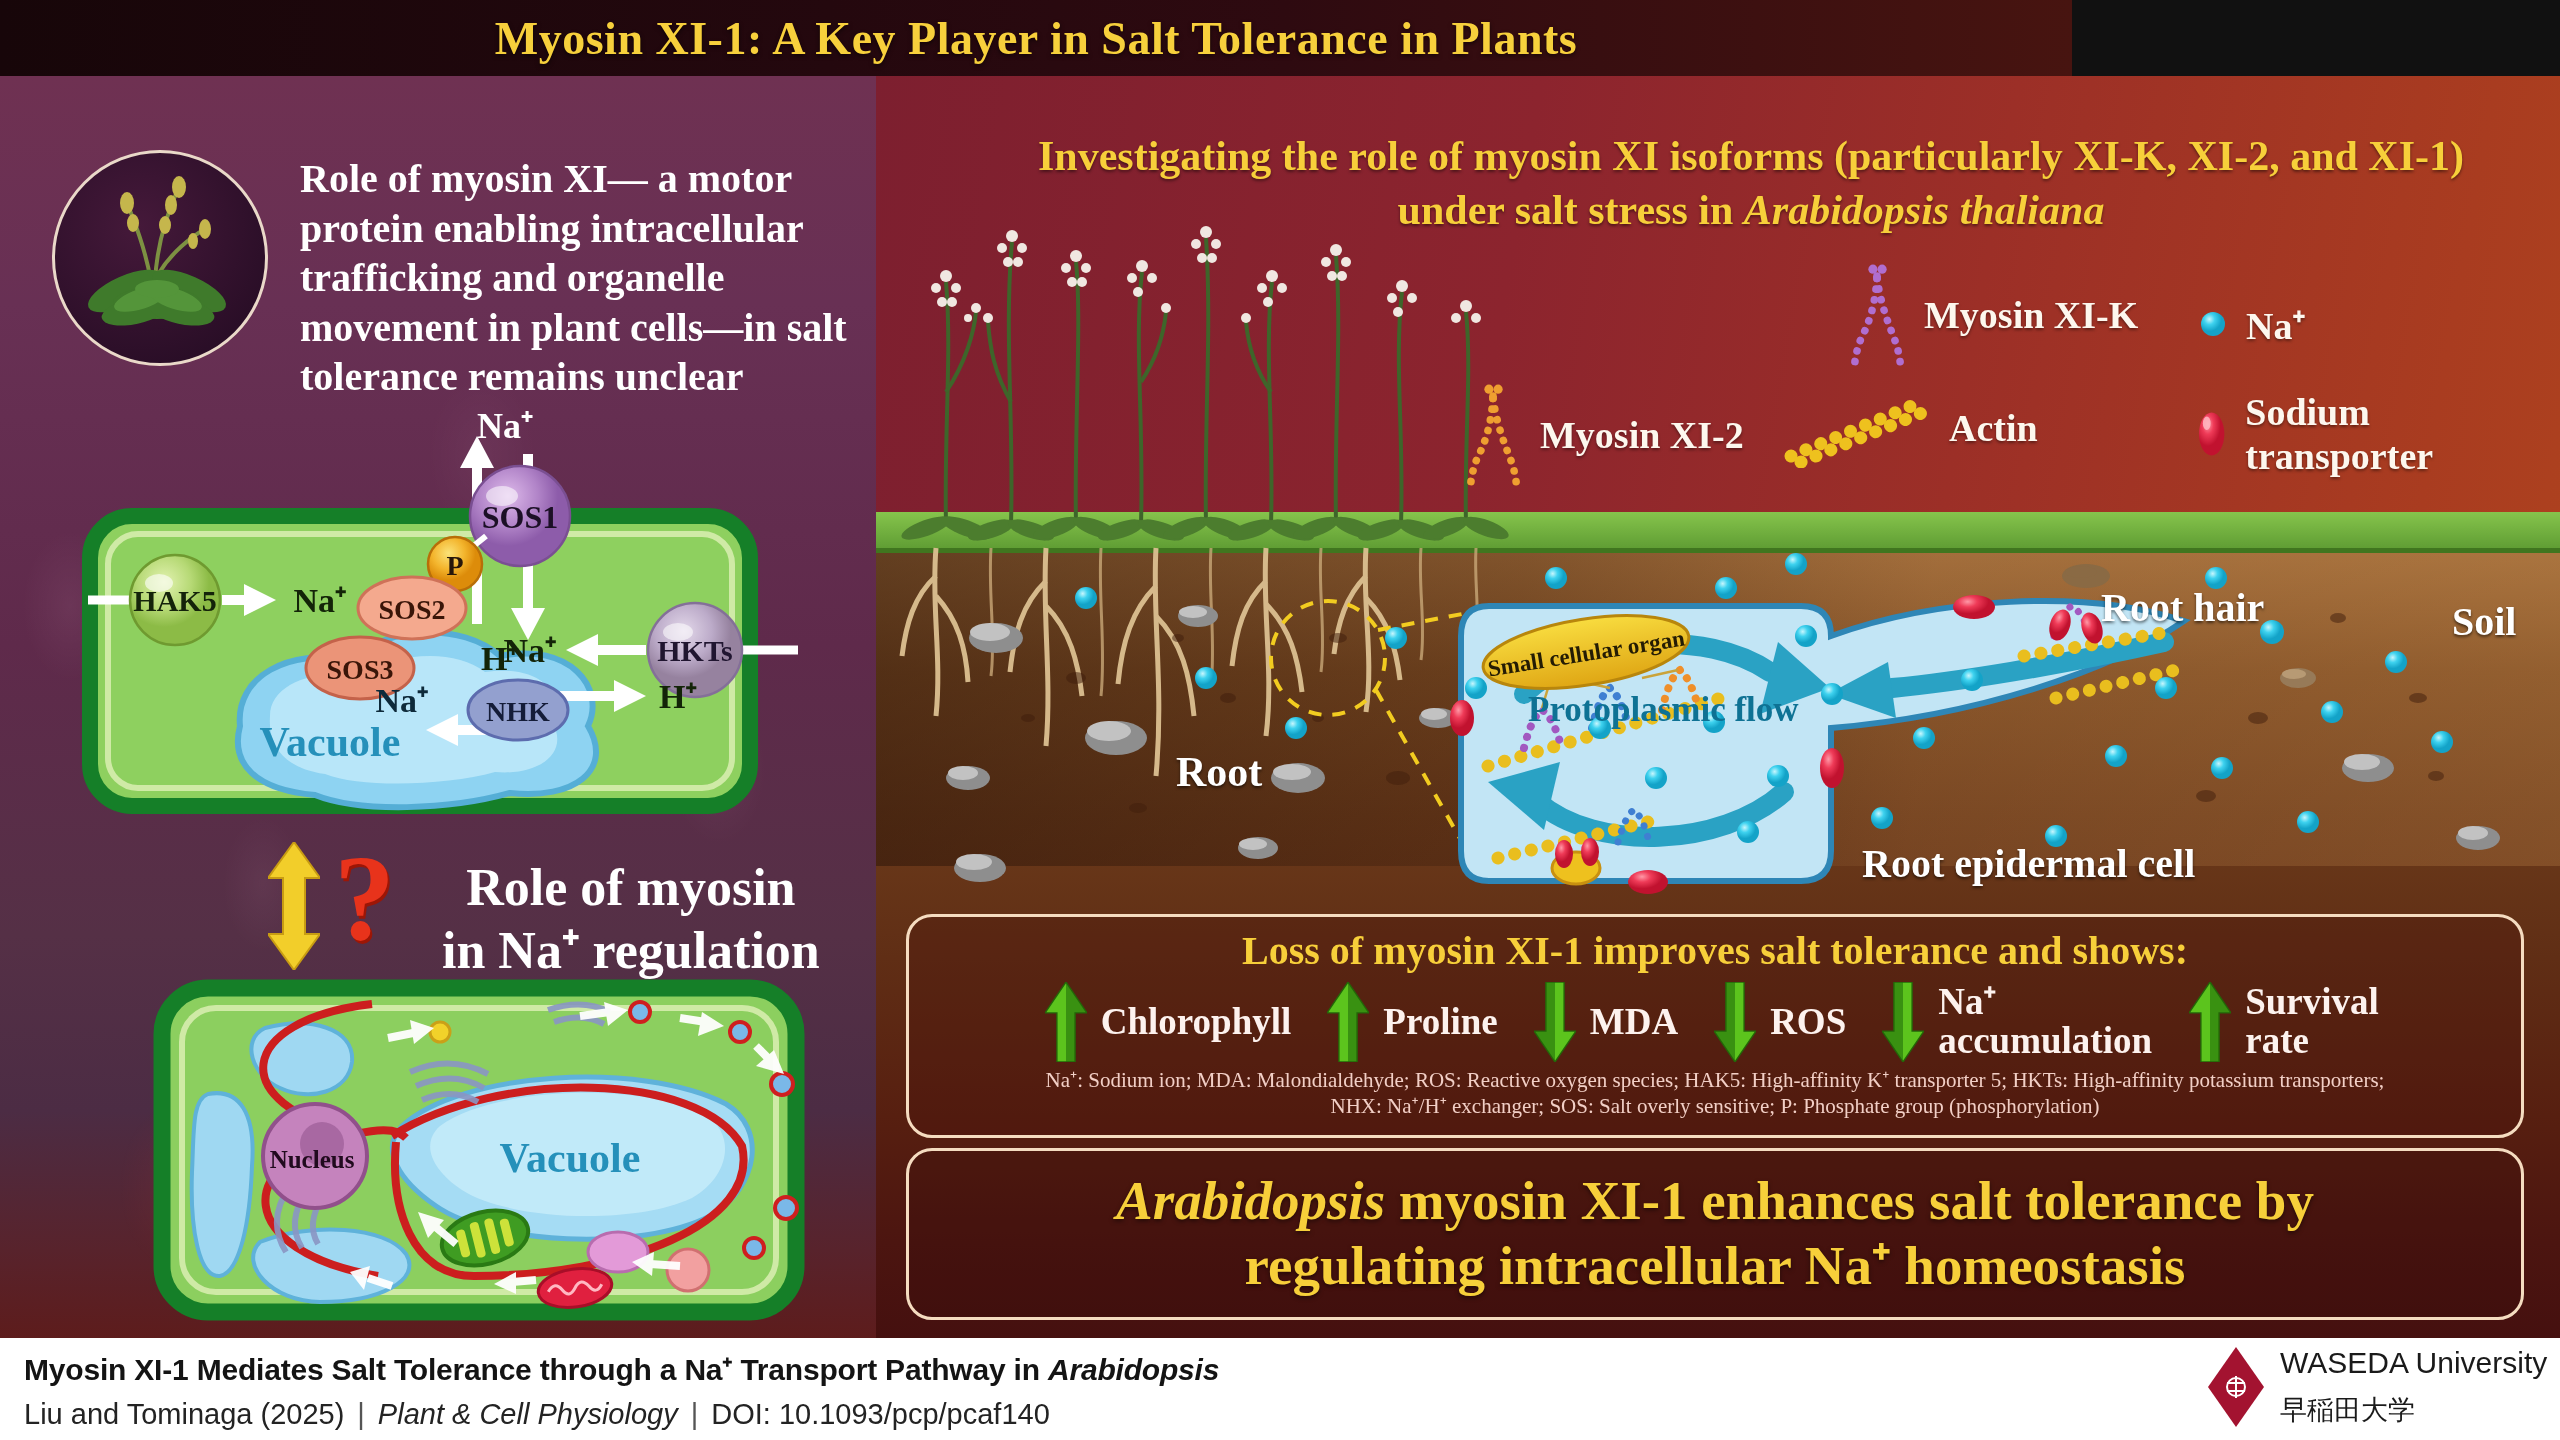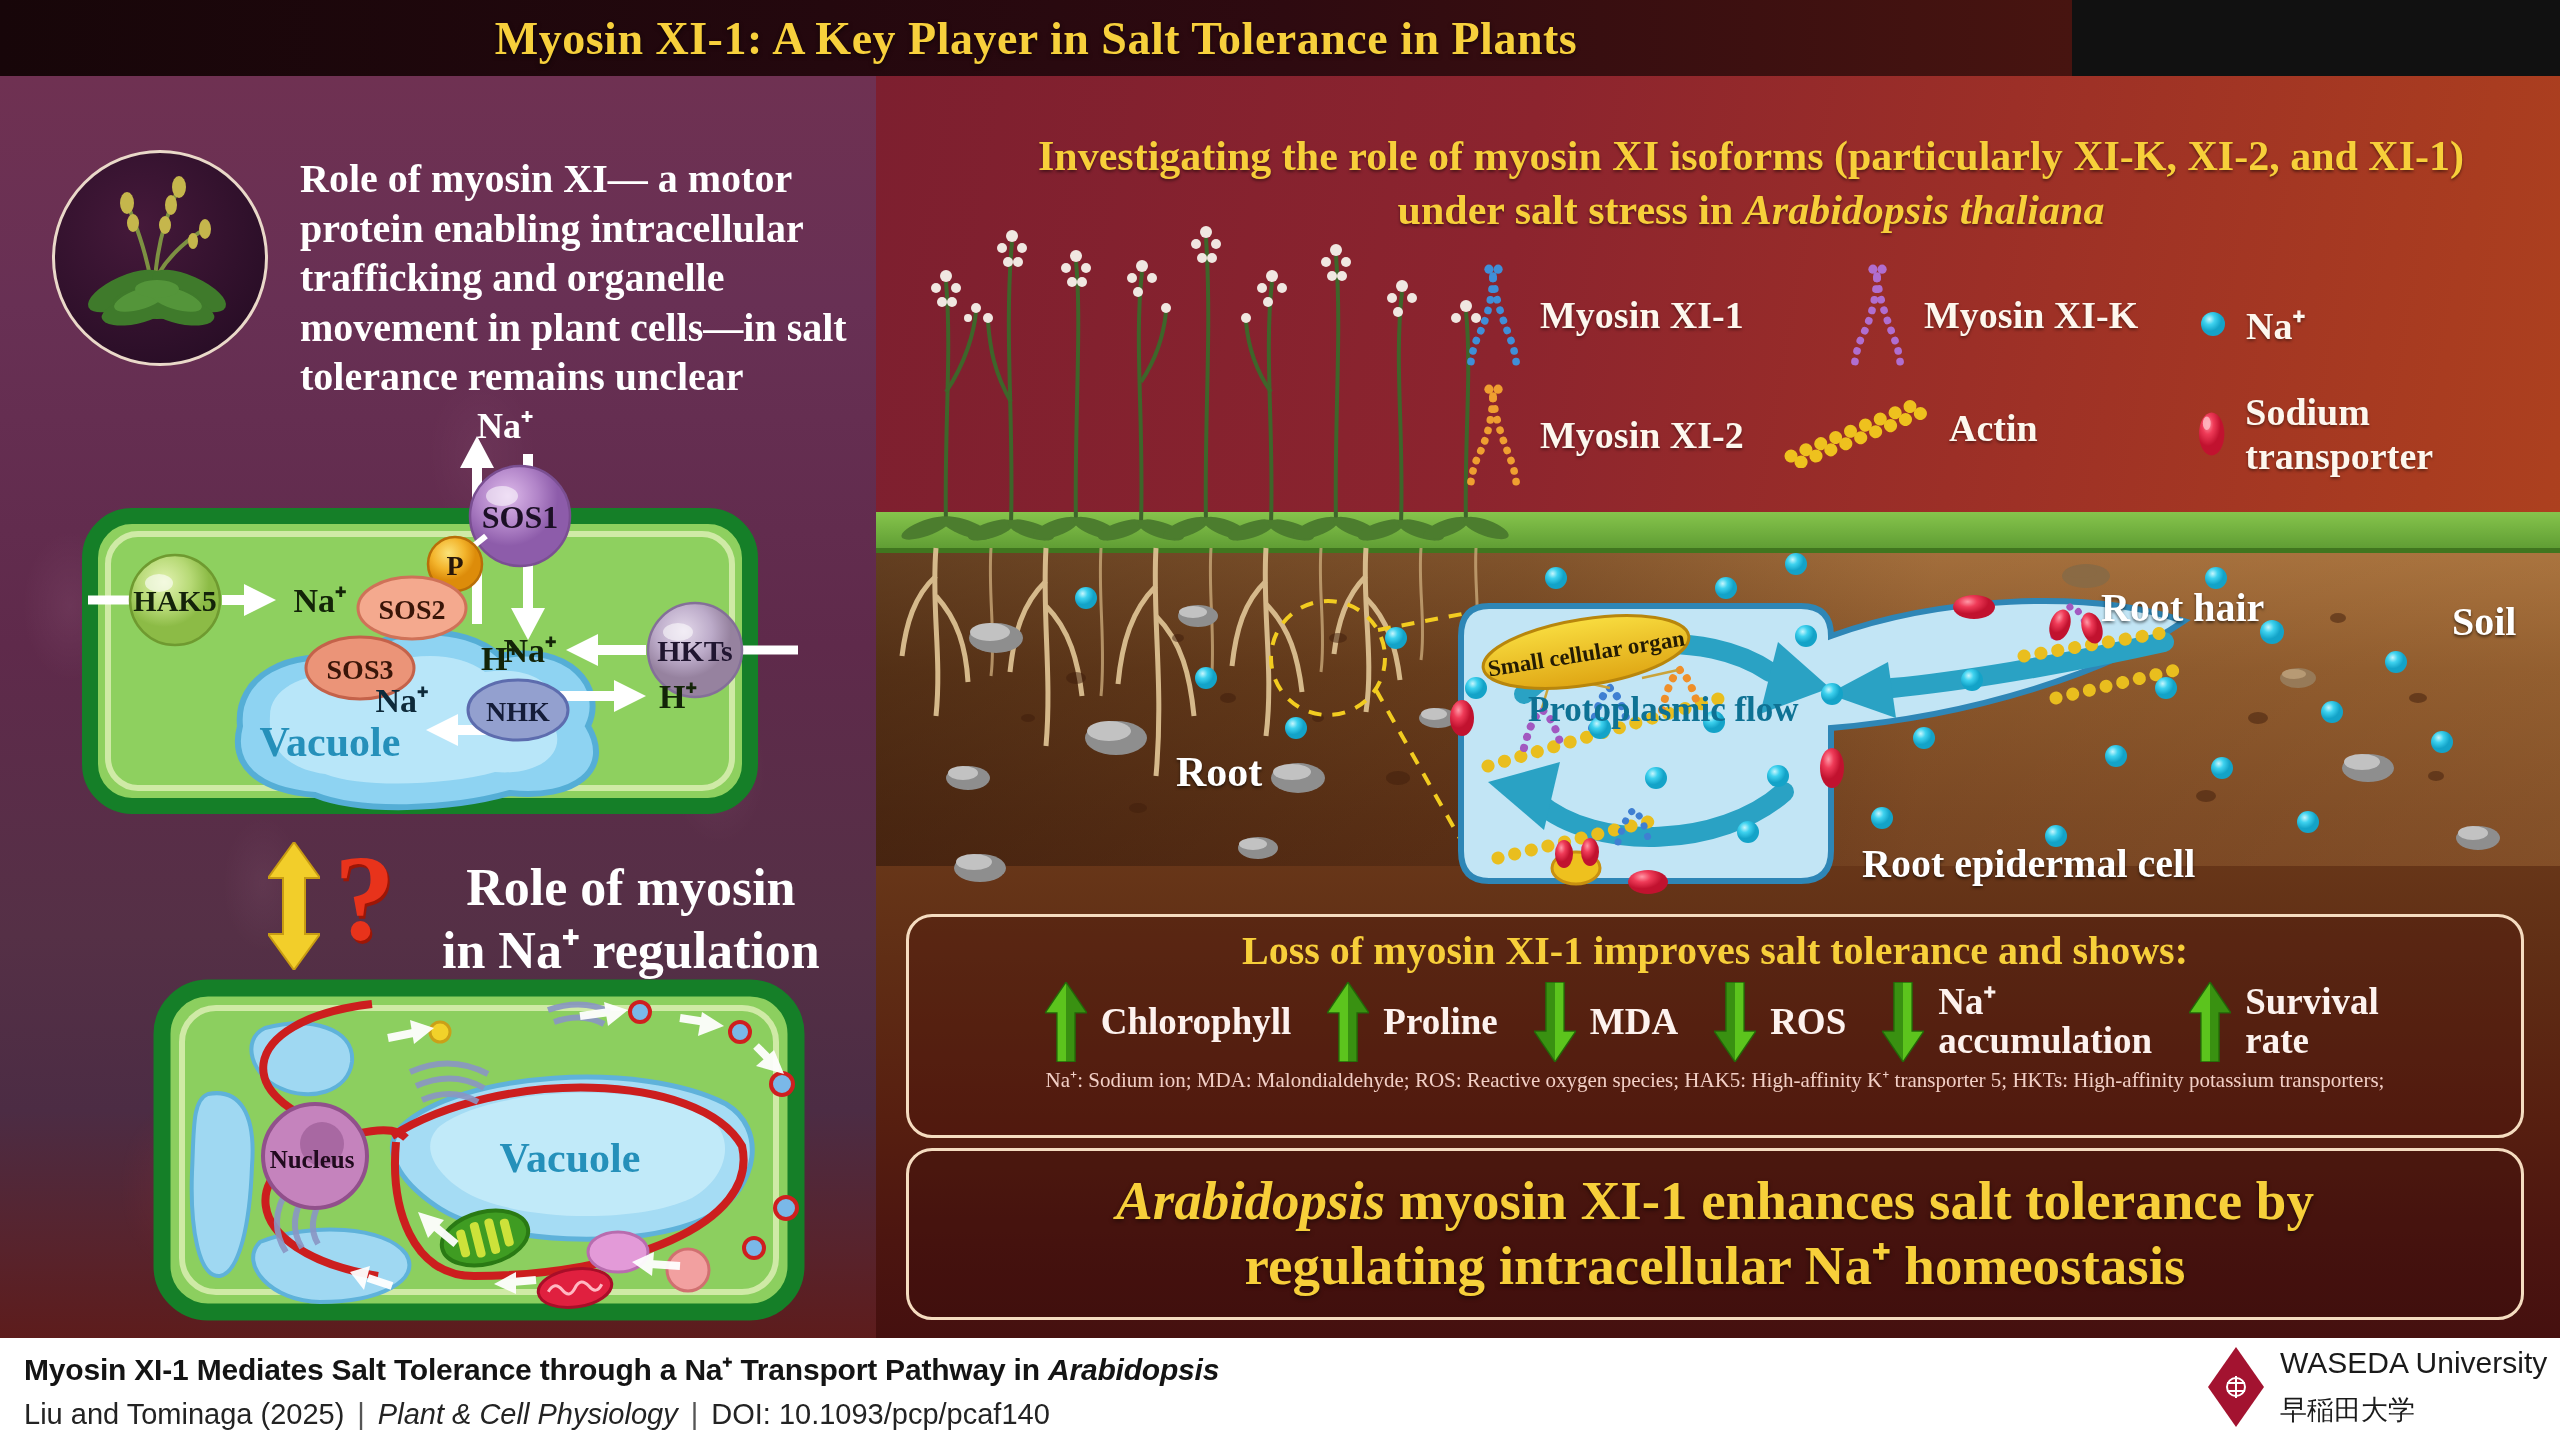--- a/index.html
+++ b/index.html
@@ -618,32 +618,20 @@
         <circle cx="1048" cy="662" r="11"></circle>
           <circle cx="1096" cy="604" r="11"></circle>
           <circle cx="872" cy="756" r="11"></circle>
         <circle cx="1006" cy="742" r="11"></circle>
           <circle cx="930" cy="560" r="11"></circle>
           <circle cx="1240" cy="680" r="11"></circle>
         <circle cx="1180" cy="760" r="11"></circle>
       </g>
     </svg>
 
-    <div class="legend-item" style="left:588px;top:186px">
-      <svg width="58" height="106" viewBox="0 0 56 104">
-        <g fill="none" stroke="#3f8fd8" stroke-width="7.5" stroke-linecap="round" stroke-dasharray="0.1 10.5">
-          <path d="M28,14 L28,4"></path>
-            <path d="M28,16 C26,44 20,60 12,76 C8,86 7,94 6,100"></path>
-            <path d="M28,16 C32,44 40,62 46,78 C49,86 50,94 51,100"></path>
-        </g>
-        <circle cx="24" cy="7" r="4.5" fill="#3f8fd8"></circle>
-          <circle cx="33" cy="7" r="4.5" fill="#3f8fd8"></circle>
-      </svg>
-      <span class="lab">Myosin XI-1</span>
-    </div>
     <div class="legend-item" style="left:972px;top:186px">
       <svg width="58" height="106" viewBox="0 0 56 104">
         <g fill="none" stroke="#b06ed0" stroke-width="7.5" stroke-linecap="round" stroke-dasharray="0.1 10.5">
           <path d="M28,14 L28,4"></path>
             <path d="M28,16 C26,44 20,60 12,76 C8,86 7,94 6,100"></path>
             <path d="M28,16 C32,44 40,62 46,78 C49,86 50,94 51,100"></path>
         </g>
         <circle cx="24" cy="7" r="4.5" fill="#b06ed0"></circle>
           <circle cx="33" cy="7" r="4.5" fill="#b06ed0"></circle>
       </svg>
@@ -739,20 +727,21 @@
         </div>
         <div class="res-item">
           <svg class="res-arrow" viewBox="0 0 46 88">
               <use href="#arrow3d"></use>
             </svg>
           <span class="lbl narrow2">Survival rate</span>
         </div>
       </div>
       <div class="abbrev">
         <div>Na⁺: Sodium ion; MDA: Malondialdehyde; ROS: Reactive oxygen species; HAK5: High-affinity K⁺ transporter 5; HKTs: High-affinity potassium transporters;</div>
+        <div>NHX: Na⁺/H⁺ exchanger; SOS: Salt overly sensitive; P: Phosphate group (phosphorylation)</div>
       </div>
     </div>
 
     <div class="conc-box">
       <div class="conc-text"><span class="it">Arabidopsis</span><span> myosin XI-1 enhances salt tolerance by regulating intracellular Na⁺ homeostasis</span></div>
     </div>
   </div>
 
   <div class="footer">
     <div class="cite">

